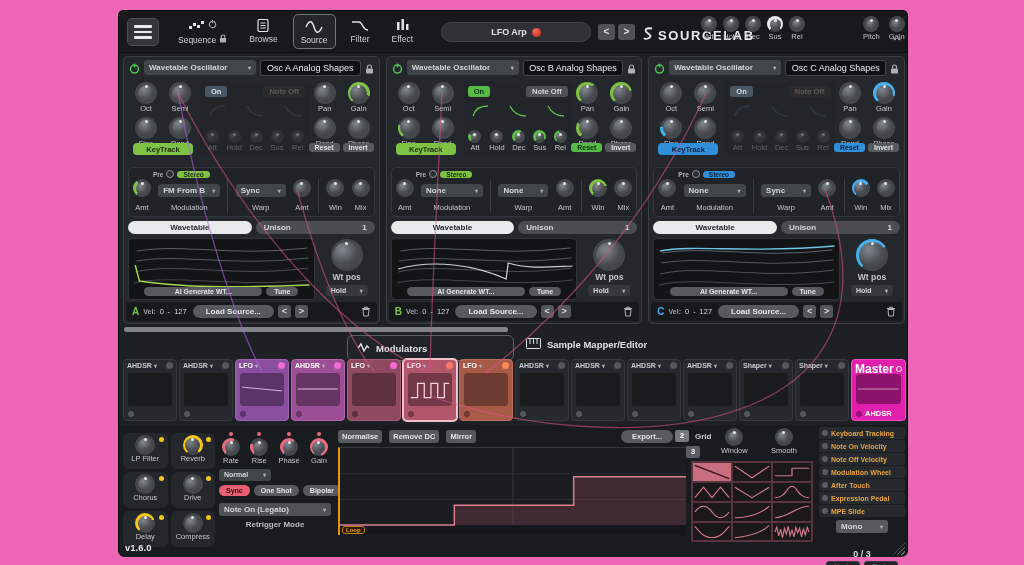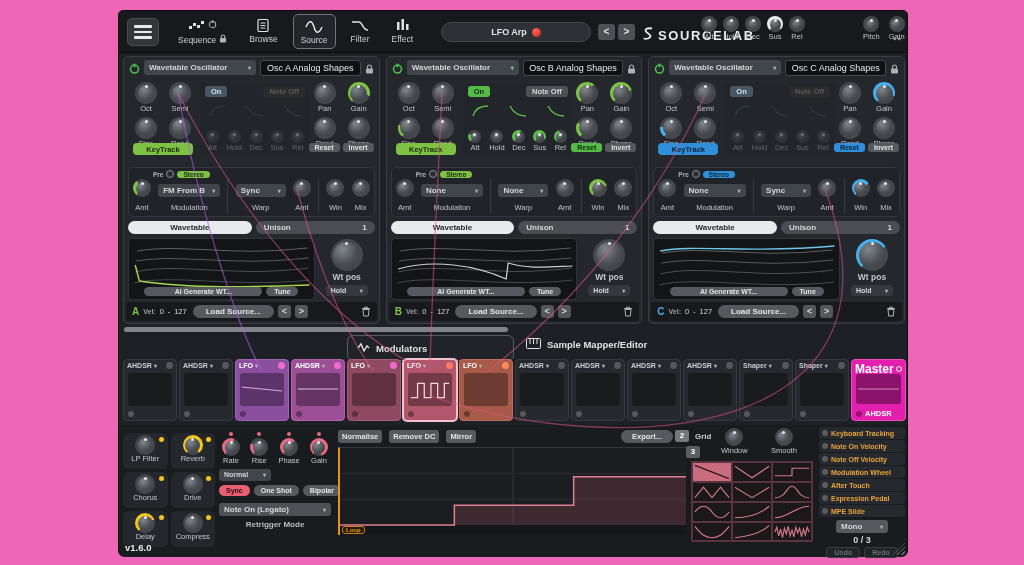--- a/index.html
+++ b/index.html
@@ -149,21 +149,21 @@
 .shapes{position:absolute;left:572px;top:36px;width:122px;height:80px;display:grid;grid-template-columns:repeat(3,1fr);grid-auto-rows:20px;background:#1b181a;border:1px solid #5a3340}
 .shc{border:1px solid #5a3340;position:relative}
 .shc svg{position:absolute;inset:0;width:100%;height:100%}
 .shc path{fill:none;stroke:#d4798c;stroke-width:1.2}
 .shc.sel{background:#c96d7e}.shc.sel path{stroke:#32141c}
 .side{position:absolute;left:700px;top:2px;width:86px}
 .sitem{height:12px;margin-bottom:1px;background:#26292d;border-radius:3px;display:flex;align-items:center;gap:3px;padding:0 3px}
 .sdot{width:6px;height:6px;border-radius:50%;background:#585c61;flex:none}
 .stxt{font-size:7px;font-weight:bold;color:#e8a53c;white-space:nowrap}
 .monodd{width:52px;height:13px;margin:3px auto 0;background:#56595e;font-size:8px}
-.cnt{text-align:center;font-size:9px;color:#d5d8da;font-weight:bold;margin-top:2px}
+.cnt{text-align:center;font-size:9px;color:#d5d8da;font-weight:bold;margin-top:16px}
 .ur{display:flex;gap:4px;justify-content:center;margin-top:2px}
 .ur .pill{background:#222527;border:1px solid #3a3d41;color:#6a6e72;font-size:7px;padding:1px 7px;border-radius:3px}
 .rsz{position:absolute;right:2px;bottom:2px;width:12px;height:12px;background:repeating-linear-gradient(135deg,transparent 0 2px,#6a6e73 2px 3px);clip-path:polygon(100% 0,100% 100%,0 100%)}
 .cables{position:absolute;inset:0;width:790px;height:546px;pointer-events:none;z-index:40}
 </style>
 </head>
 <body>
 
 <div class="stage">
 <div class="win">

